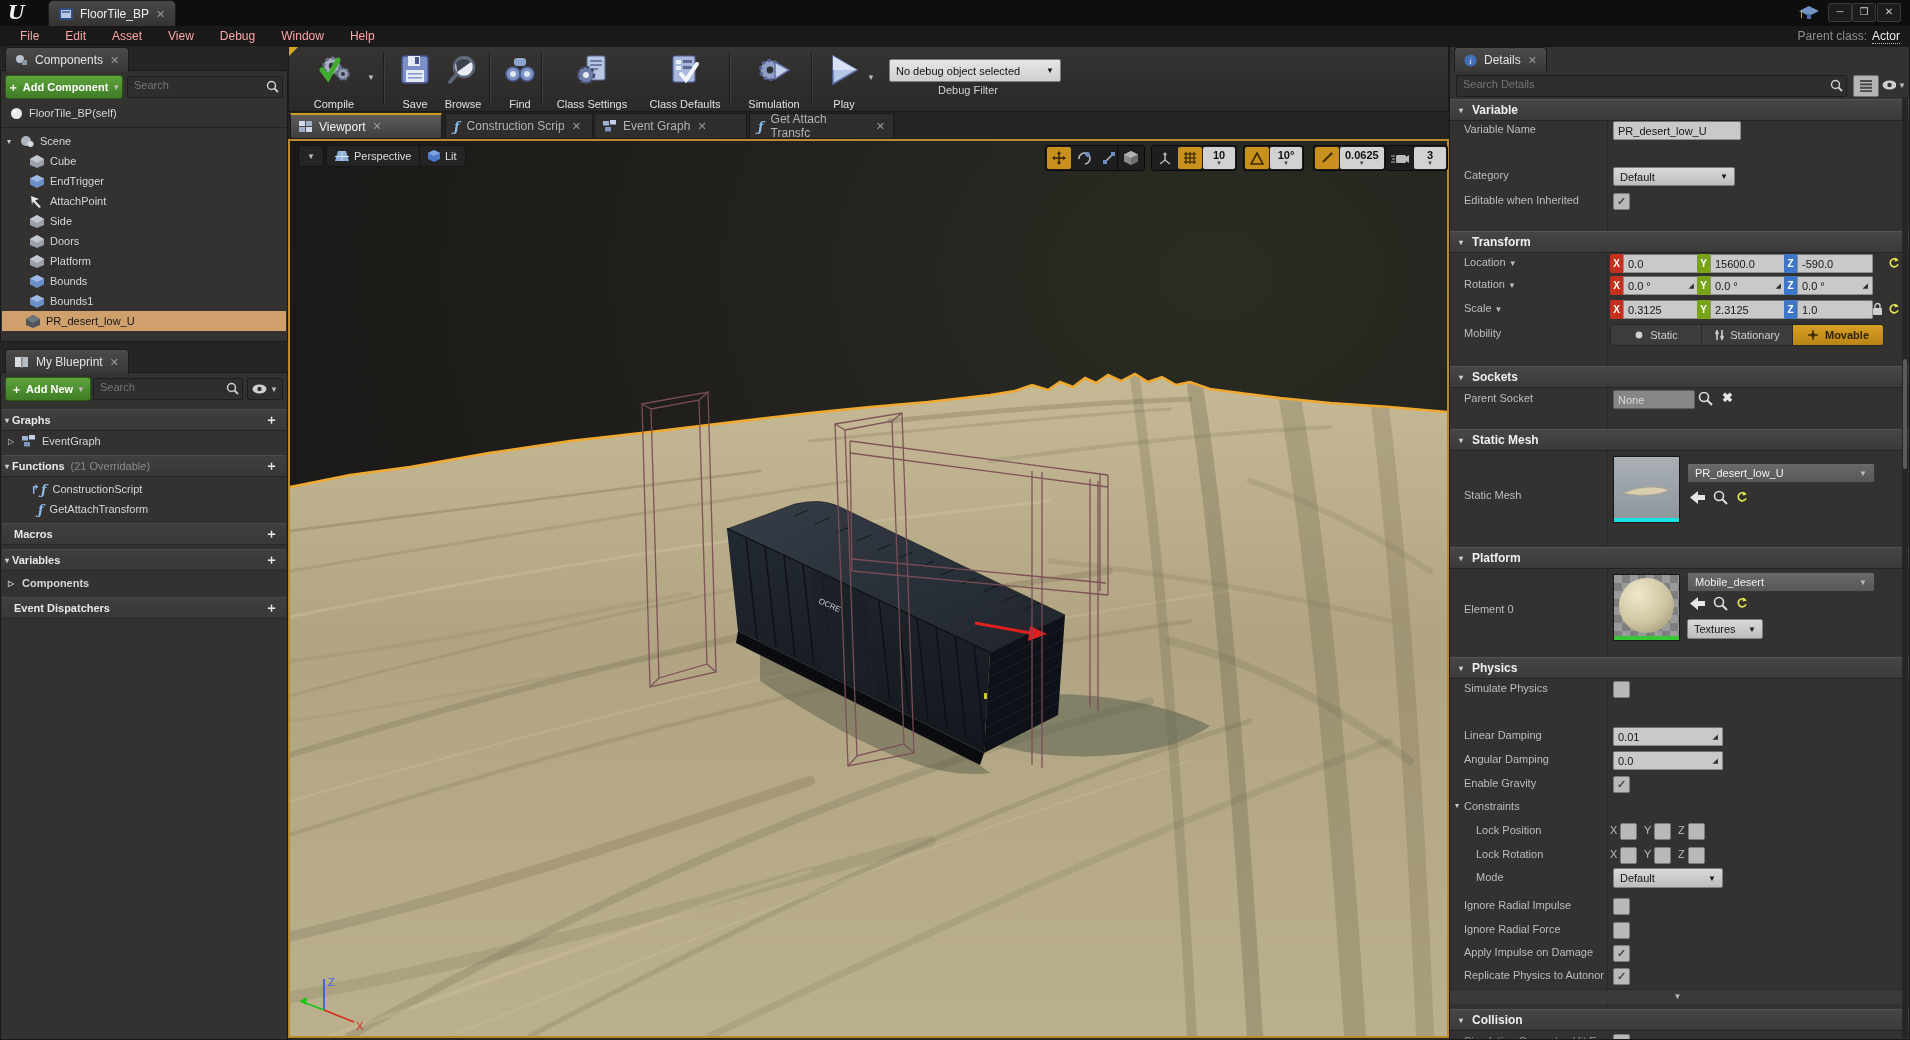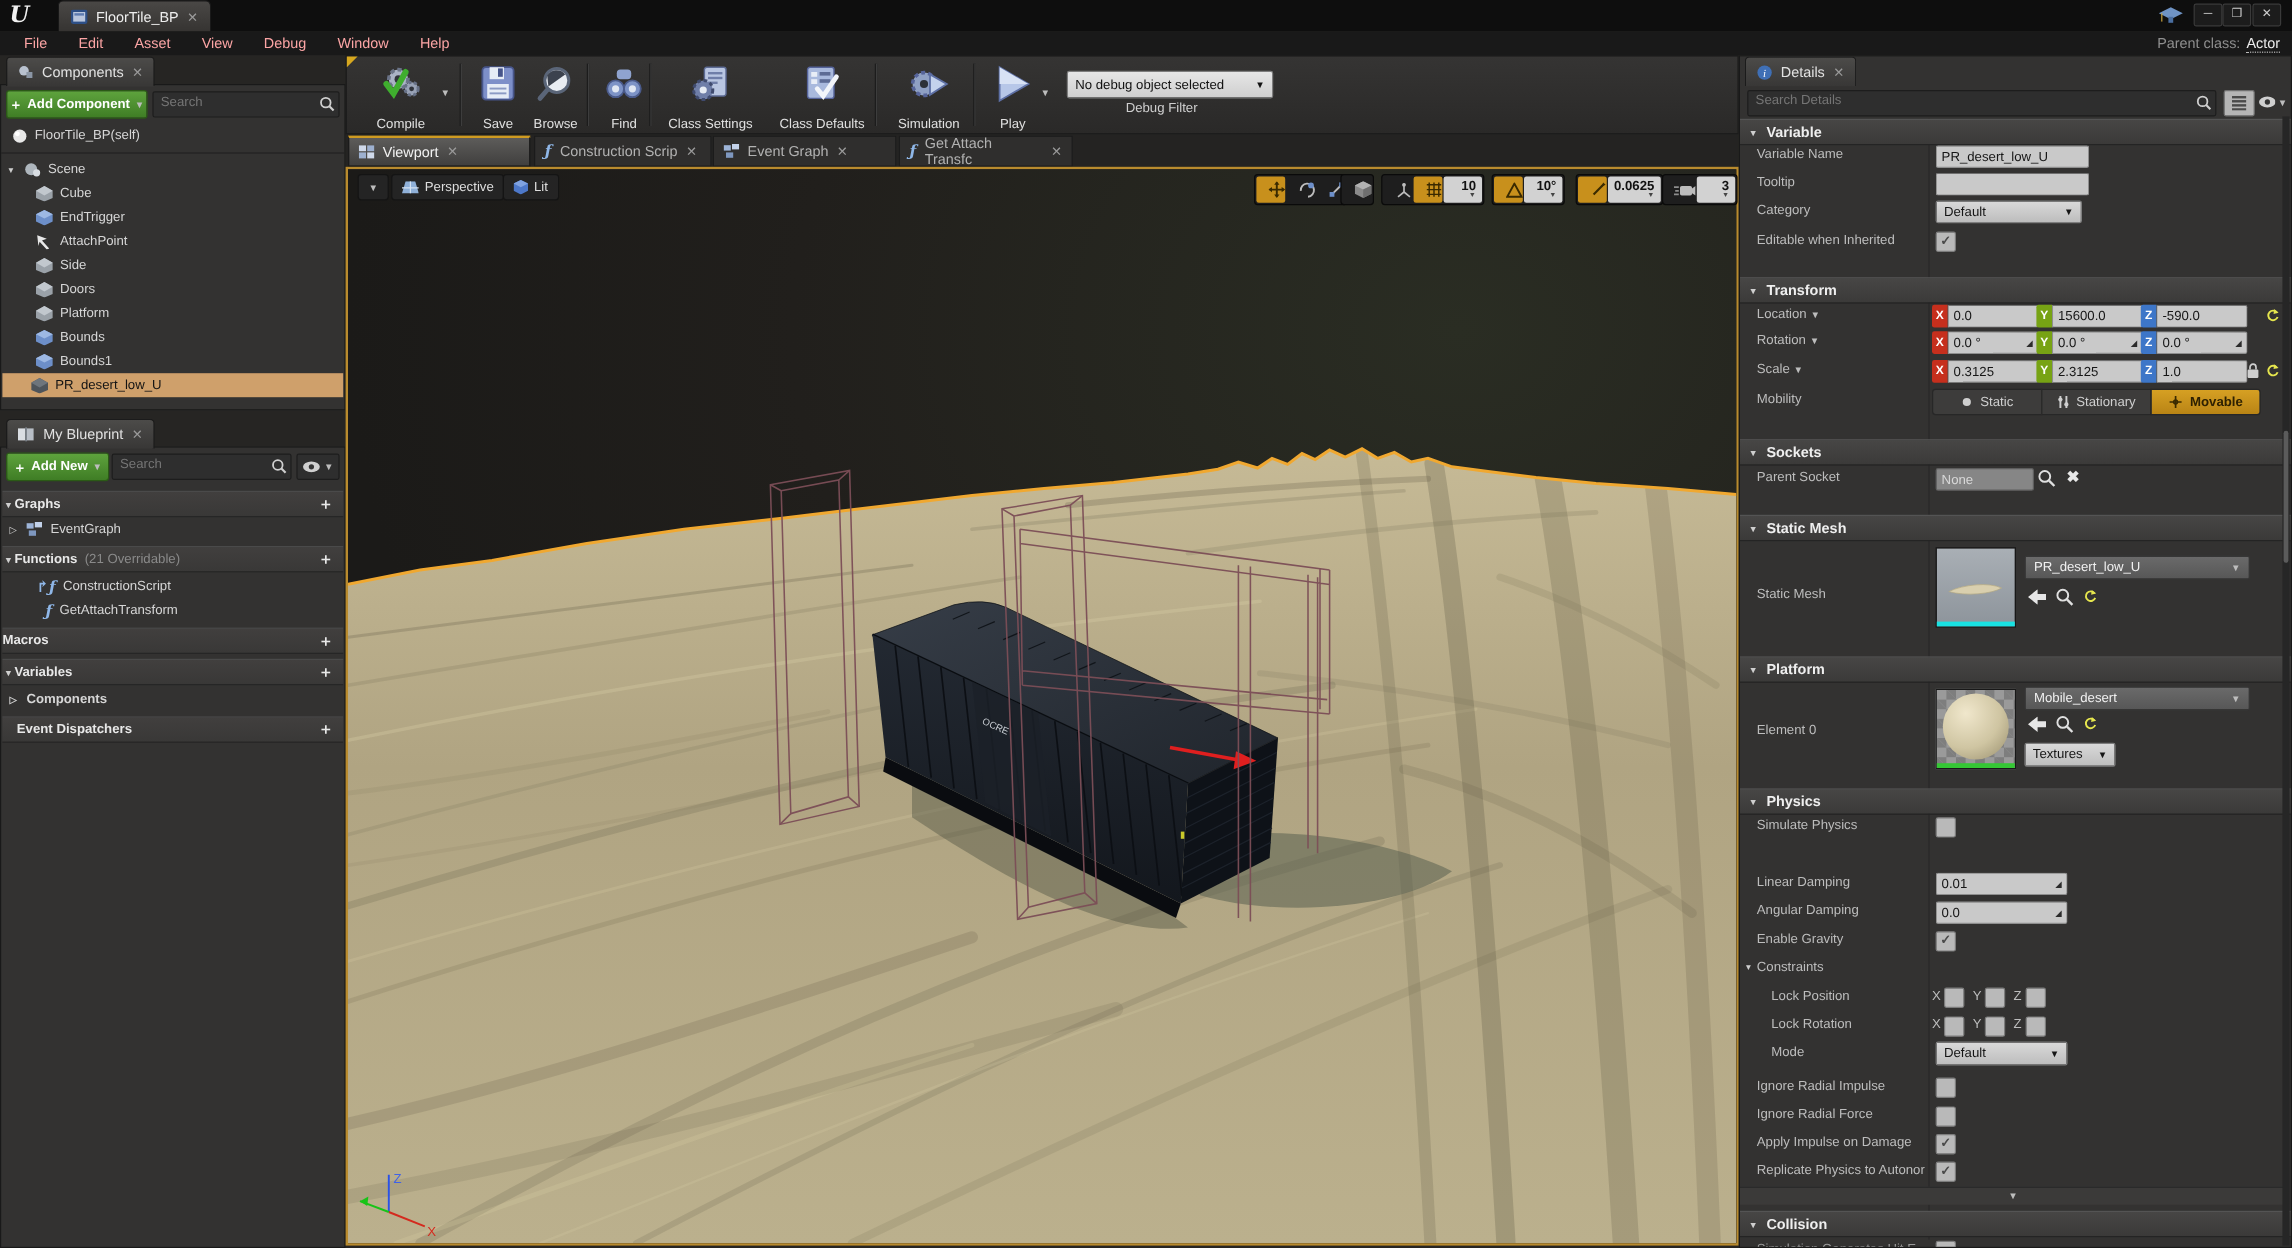--- a/index.html
+++ b/index.html
@@ -47,21 +47,21 @@
   .dtab{position:absolute;top:1px;height:26px;display:flex;align-items:center;gap:7px;padding:0 8px;box-sizing:border-box;
         background:#2f2e2d;border:1px solid #1b1b1b;color:#b2b2b2;font-size:12px;}
   .dtab.active{background:linear-gradient(#5d5c5a,#403f3e);border-top:2px solid #cf9b21;color:#f2f2f2;}
   .fico{font:italic bold 13px "DejaVu Serif",serif;color:#8fb7e8;}
   
   .viewport{left:288px;top:139px;width:1161px;height:899px;border:2px solid #b98b2e;box-sizing:border-box;background:#201e1b;}
   .vpill{position:absolute;height:20px;background:rgba(38,38,38,.9);border:1px solid #141414;border-radius:3px;
          display:flex;align-items:center;gap:5px;padding:0 8px;color:#dedede;font-size:11px;}
   .vgroup{position:absolute;top:4px;height:22px;background:#1e1e1e;border:1px solid #0a0a0a;border-radius:3px;
           display:flex;align-items:stretch;padding:1px;gap:1px;}
-  .vseg{display:flex;flex-direction:column;align-items:flex-end;justify-content:center;border-radius:2px;min-width:22px;}
+  .vseg{display:flex;flex-direction:column;align-items:center;justify-content:center;border-radius:2px;min-width:22px;}
   .vseg.light{background:#d2d2d2;color:#111;font-weight:bold;font-size:11px;line-height:11px;padding:0 5px;}
   .vseg.orange{background:#c8901c;}
   .vseg .tiny{font-size:6px;line-height:5px;color:#444;}
   
   .details{left:1449px;top:46px;width:461px;height:994px;background:#333231;border:1px solid #191919;box-sizing:border-box;overflow:hidden;}
   .dhdr{position:absolute;left:0;right:0;height:20px;background:linear-gradient(#474645,#3b3a39);border-top:1px solid #545454;
         border-bottom:1px solid #242424;display:flex;align-items:center;gap:6px;padding-left:6px;color:#efefef;font-weight:bold;font-size:12px;}
   .drow{position:absolute;left:0;right:6px;height:22px;}
   .dlbl{position:absolute;left:14px;top:4px;color:#bdbdbd;}
   .dlbl2{position:absolute;left:26px;top:4px;color:#bdbdbd;}
@@ -277,21 +277,21 @@
     </div>
     <div class="trow" style="top:106px">
       <span class="fico" style="margin-left:28px">↱ƒ</span>
       <span>ConstructionScript</span>
     </div>
     <div class="trow" style="top:126px">
       <span class="fico" style="margin-left:36px">ƒ</span>
       <span>GetAttachTransform</span>
     </div>
     <div class="shdr" style="top:150px">
-      <span style="">Macros</span>
+      <span style="margin-left:12px">Macros</span>
       <span class="plus">＋</span>
     </div>
     <div class="shdr" style="top:176px">
       <span class="exp">▾</span>
       <span>Variables</span>
       <span class="plus">＋</span>
     </div>
     <div class="trow" style="top:200px;font-weight:bold">
       <span class="exp" style="margin-left:4px">▷</span>
       <span>Components</span>
@@ -716,24 +716,20 @@
     <div class="dhdr" style="top:52px">
       <span class="exp">▾</span>
       <span>Variable</span>
     </div>
     <div class="drow" style="top:72px">
       <span class="dlbl">Variable Name</span>
       <div class="num" style="left:163px;width:118px">
           <span>PR_desert_low_U</span>
         </div>
     </div>
-    <div class="drow" style="top:95px">
-      <span class="dlbl">Tooltip</span>
-      <div class="num" style="left:163px;width:118px"></div>
-    </div>
     <div class="drow" style="top:118px">
       <span class="dlbl">Category</span>
       <div class="dlight" style="left:163px;top:2px;width:108px;height:17px">
         <span>Default</span>
         <span style="font-size:8px">▼</span>
       </div>
     </div>
     <div class="drow" style="top:143px">
       <span class="dlbl">Editable when Inherited</span>
       <span class="chk" style="left:163px">✓</span>

